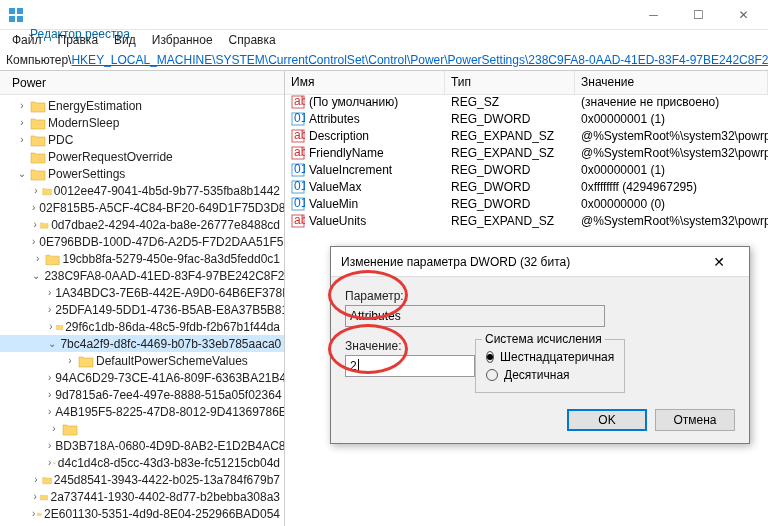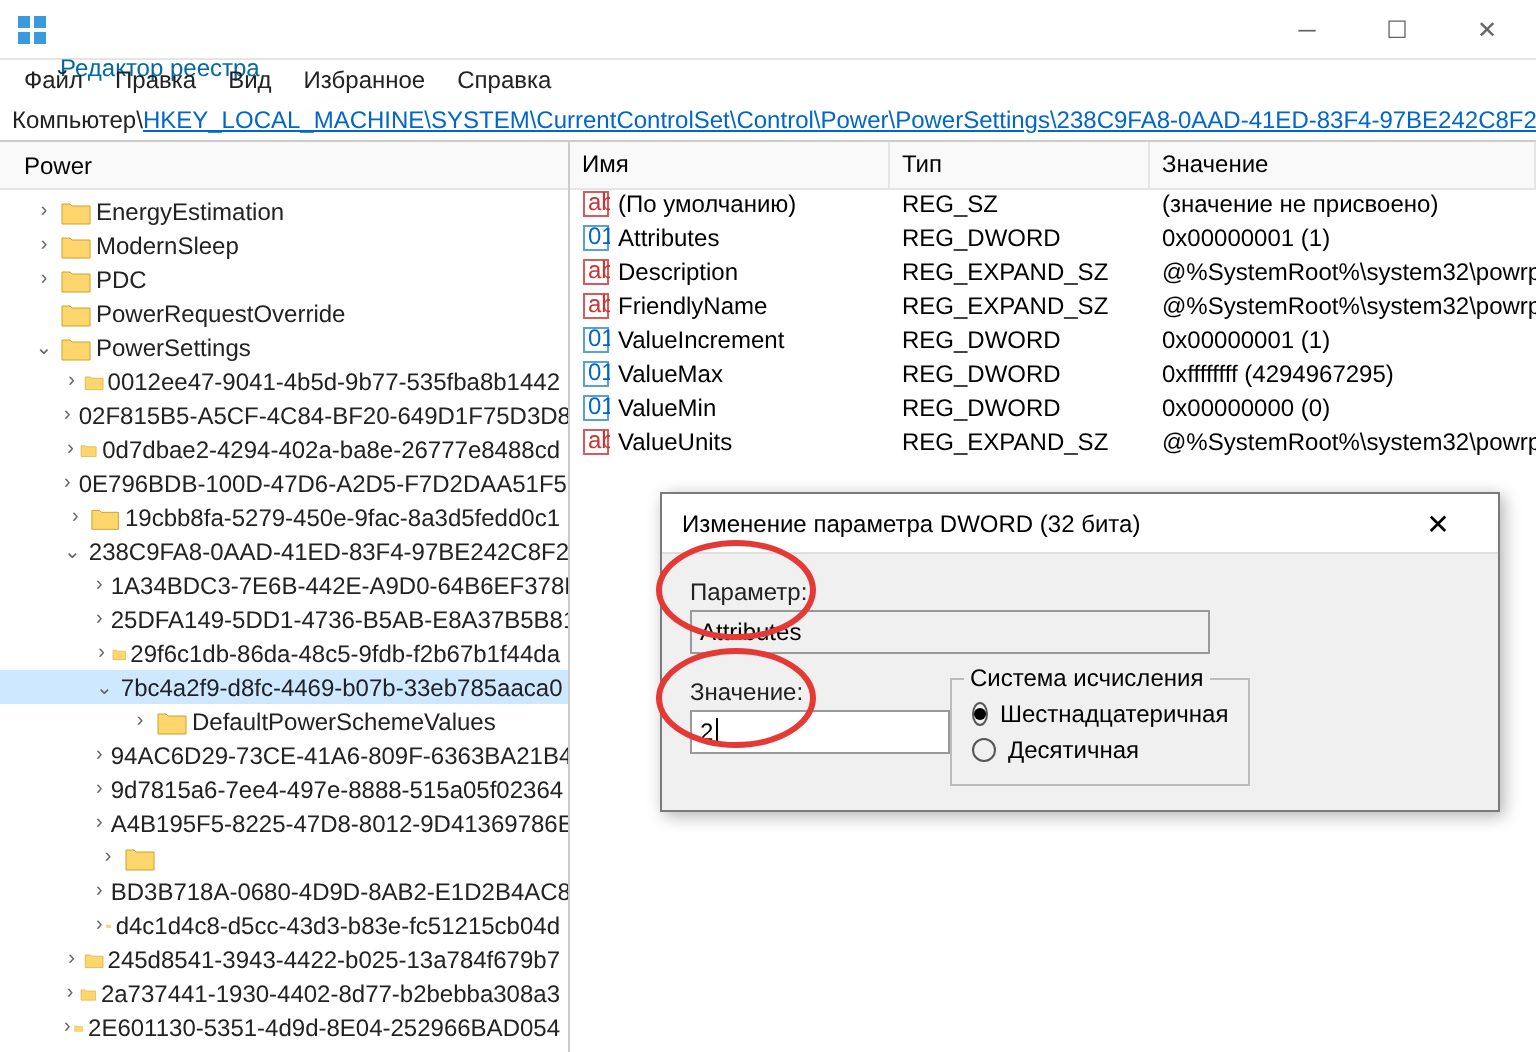--- a/index.html
+++ b/index.html
@@ -399,17 +399,25 @@
               <span class="dot"></span>
             </span>
           <span>Шестнадцатеричная</span>
         </div>
         <div class="radio">
           <span class="r"></span>
           <span>Десятичная</span>
         </div>
       </div>
     </div>
+    <div class="btns">
+      <div class="btn primary">
+          <span>OK</span>
+        </div>
+      <div class="btn">
+          <span>Отмена</span>
+        </div>
+    </div>
   </div>
 </div>
 
 <div class="circle circle1"></div>
 <div class="circle circle2"></div>
 
 </body></html>

